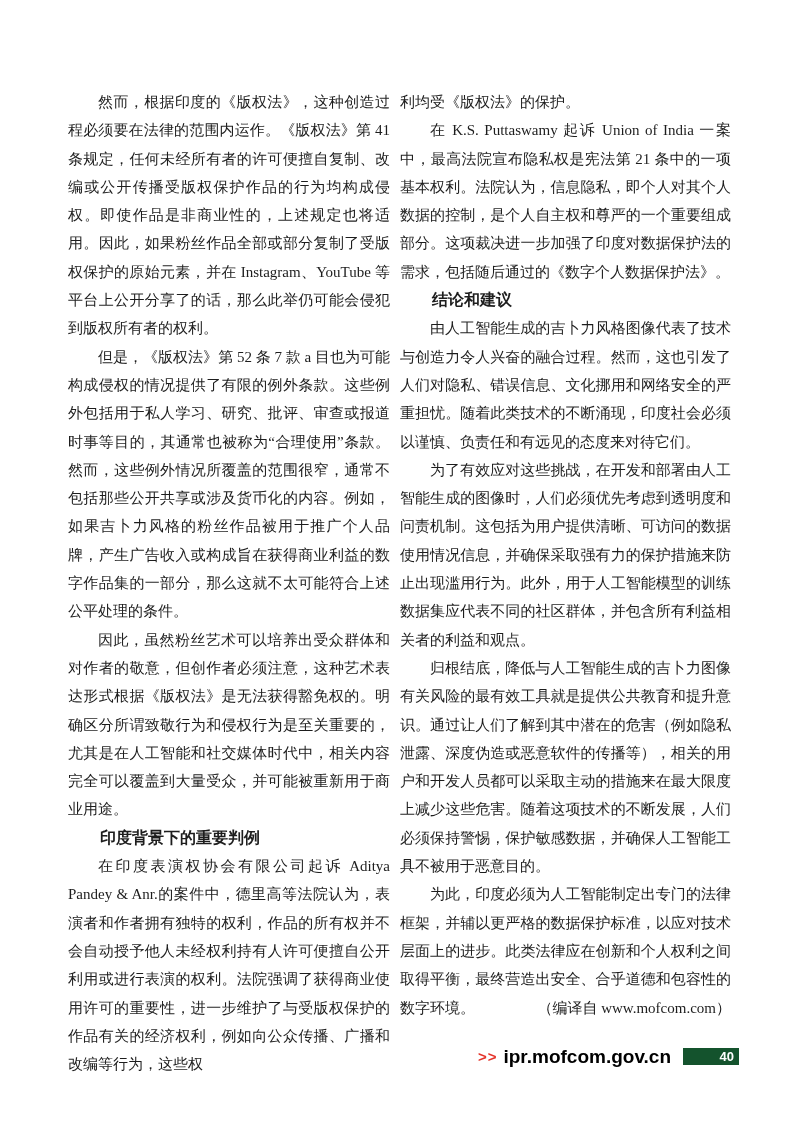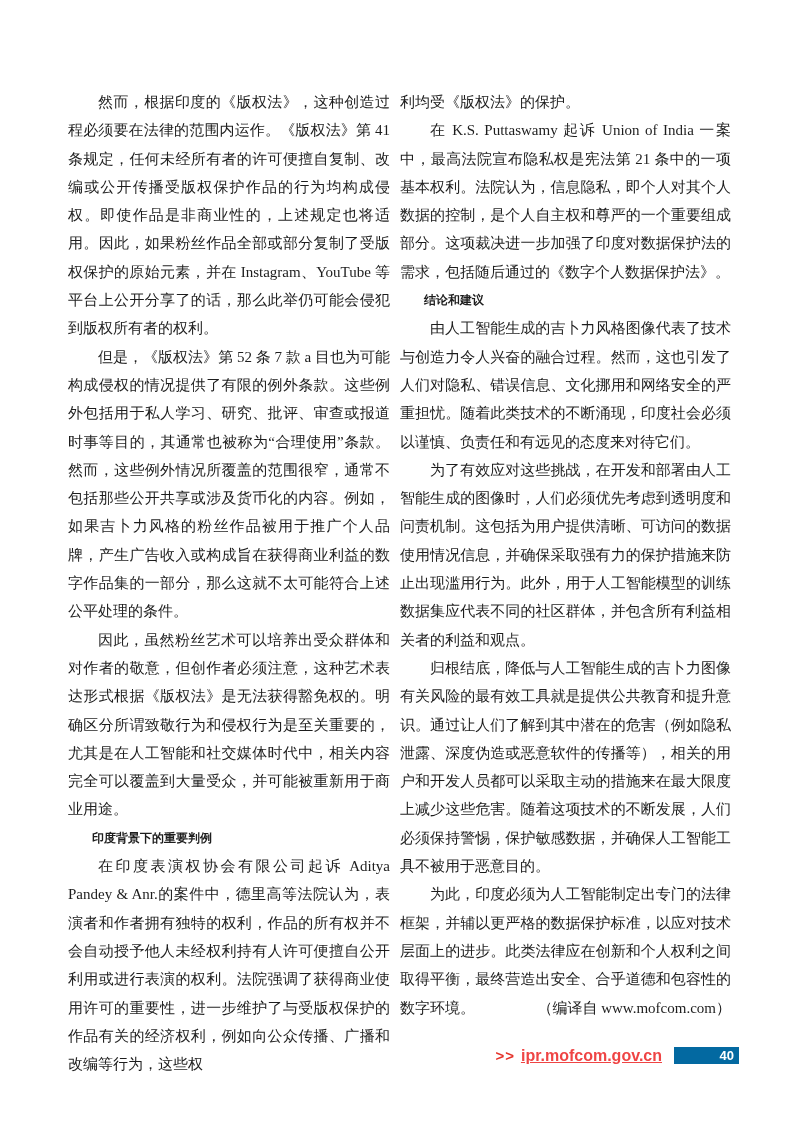--- a/index.html
+++ b/index.html
@@ -28,21 +28,21 @@
     p.para {
       margin: 0;
       text-indent: 2em;
     }
     p.para.no-indent { text-indent: 0; }
     p.heading {
       margin: 0;
       text-indent: 2em;
       font-weight: 700;
       font-family: "Liberation Sans", "DejaVu Sans", sans-serif;
-      font-size: 12px;
+      font-size: 16px;
       line-height: 28.3px;
     }
     .attribution {
       float: right;
       text-indent: 0;
     }
     .footer {
       position: absolute;
       left: 0;
       top: 1047px;
@@ -54,31 +54,30 @@
     }
     .footer .chevrons {
       color: #e5342b;
       font-weight: 700;
       font-size: 15px;
       letter-spacing: 1px;
       margin-right: 6px;
       line-height: 1;
     }
     .footer .site {
-      color: #ef4444;
+      color: #000000;
       font-weight: 700;
-      font-size: 16px;
+      font-size: 19px;
       line-height: 1;
-      text-decoration: underline;
     }
     .footer .pagebox {
       margin-left: 12px;
-      width: 65px;
+      width: 56px;
       height: 17px;
-      background: #0369a1;
+      background: #14532d;
       color: #ffffff;
       display: flex;
       align-items: center;
       justify-content: flex-end;
       padding-right: 5px;
       box-sizing: border-box;
       font-size: 13px;
       font-weight: 700;
     }
   </style>

